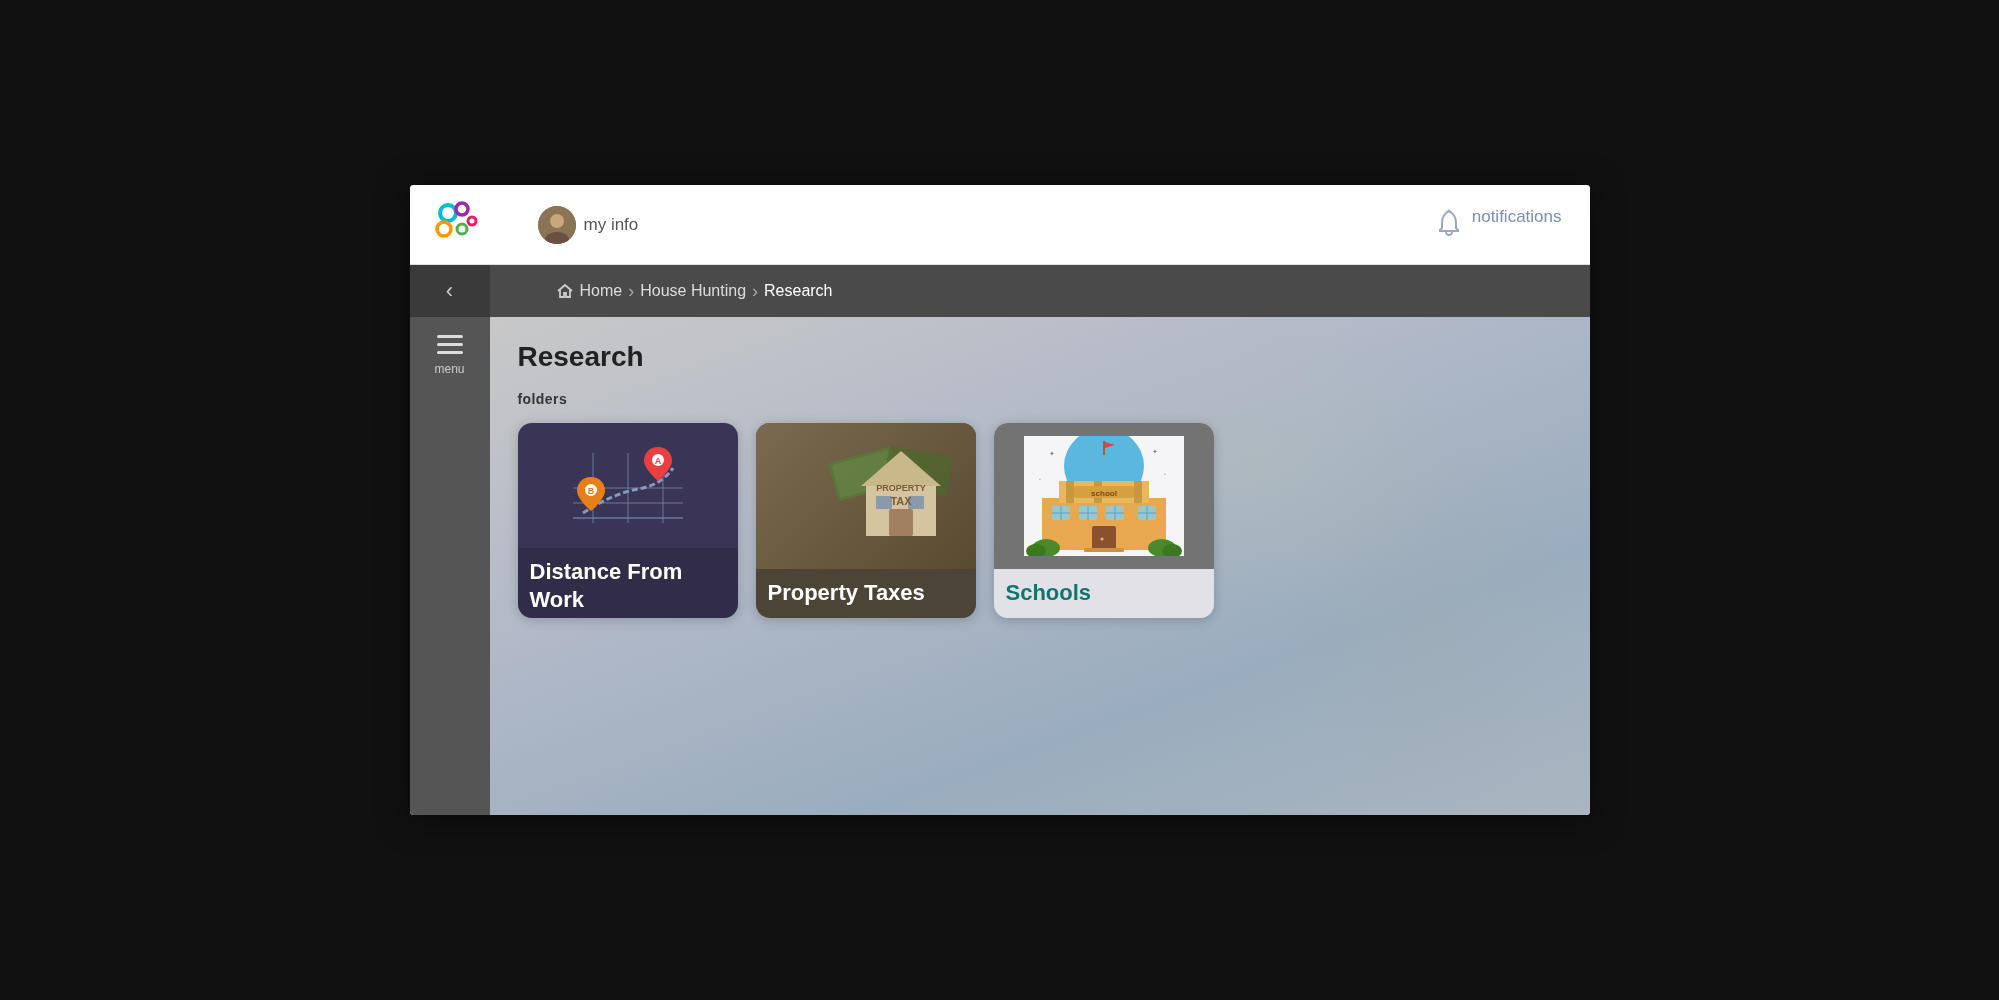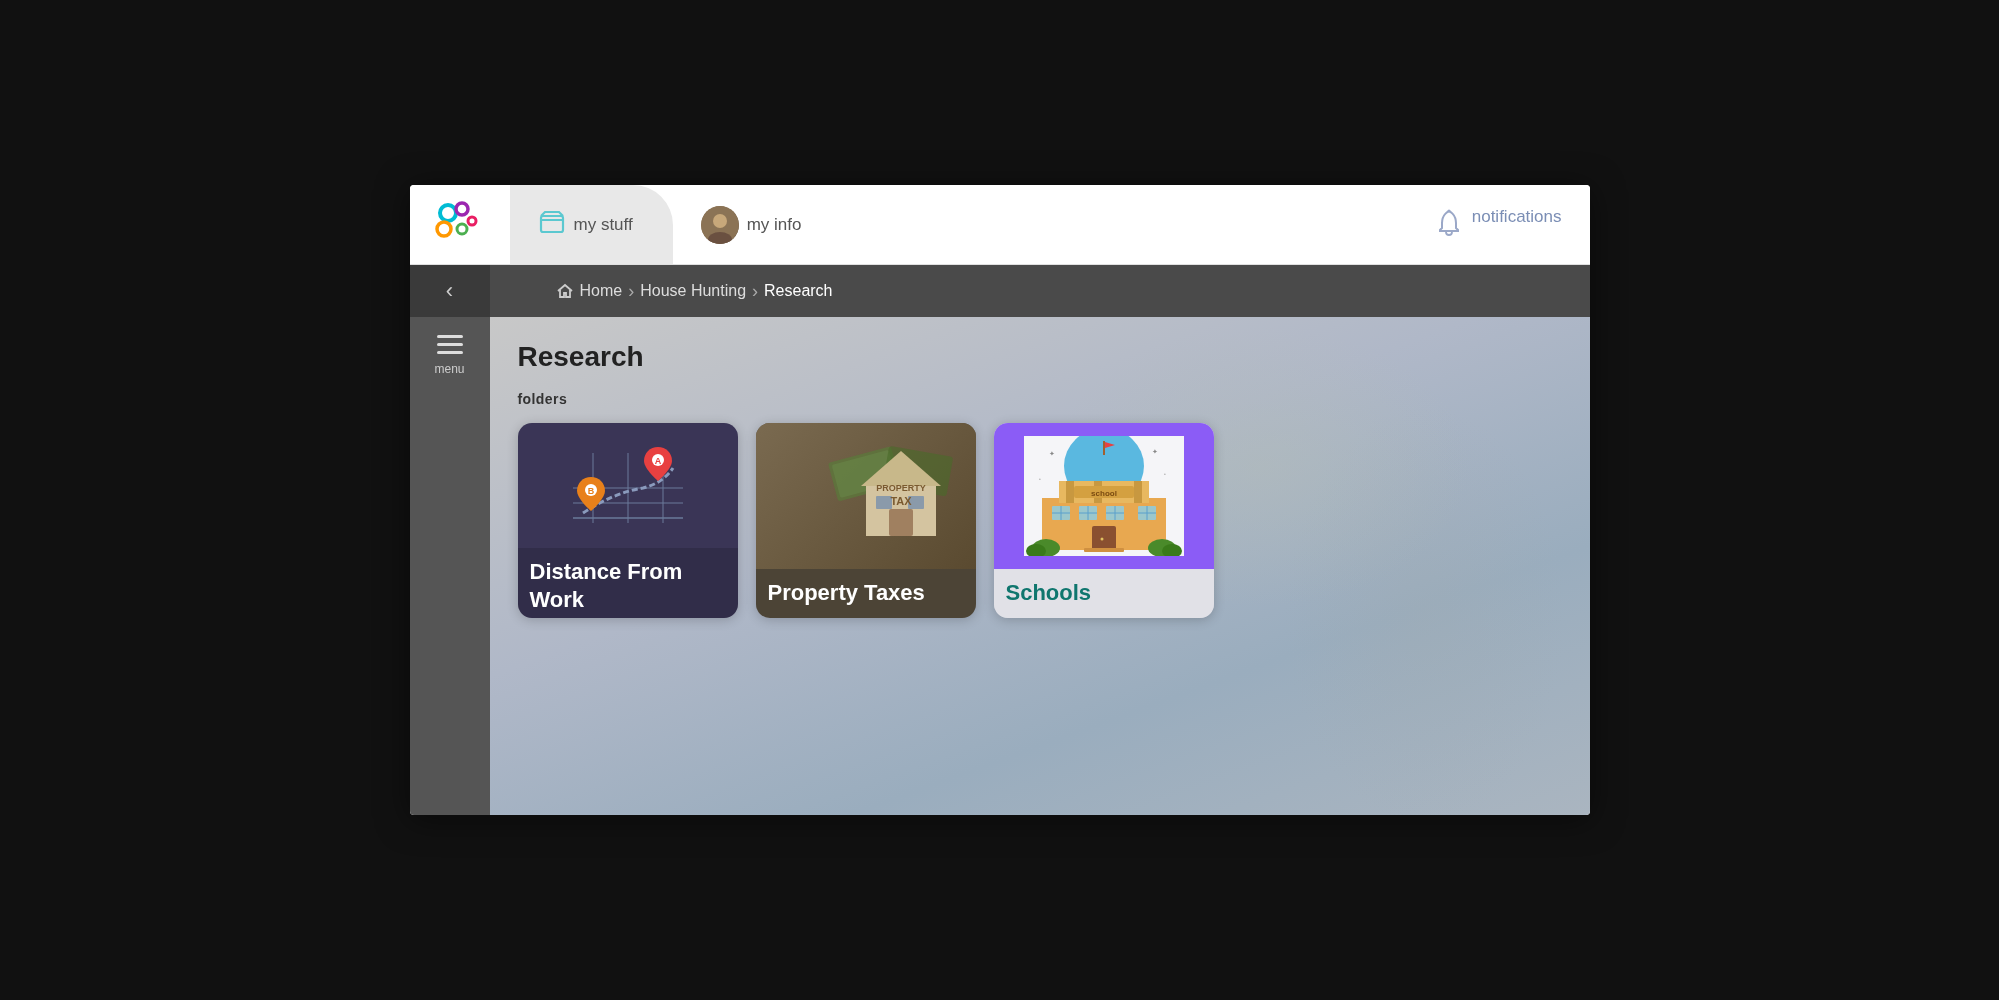--- a/index.html
+++ b/index.html
@@ -252,21 +252,21 @@
     }
     
     .card-schools {
       background: #e8e8ec;
     }
     .card-schools .card-image {
       flex: 1;
       display: flex;
       align-items: center;
       justify-content: center;
-      background: #8b5cf6;
+      background: #737373;
       position: relative;
     }
 
     .card-label {
       padding: 10px 12px 12px;
       color: #fff;
       font-size: 22px;
       font-weight: 600;
       line-height: 1.25;
       background: rgba(0,0,0,0.15);
@@ -285,30 +285,20 @@
     <div class="logo-area">
       <svg class="logo-circles" viewBox="0 0 52 52">
         <circle cx="14" cy="14" r="8" fill="none" stroke="#00bcd4" stroke-width="4"></circle>
         <circle cx="28" cy="10" r="6" fill="none" stroke="#9c27b0" stroke-width="3.5"></circle>
         <circle cx="10" cy="30" r="7" fill="none" stroke="#ff9800" stroke-width="3.5"></circle>
         <circle cx="28" cy="30" r="5" fill="none" stroke="#4caf50" stroke-width="3"></circle>
         <circle cx="38" cy="22" r="4" fill="none" stroke="#e91e63" stroke-width="3"></circle>
       </svg>
     </div>
 
-    <div class="nav-tab nav-tab-mystuff">
-      <span class="nav-icon">
-        <svg width="28" height="28" viewBox="0 0 28 28" fill="none">
-          <rect x="3" y="8" width="22" height="16" rx="2" stroke="#5bc8d0" stroke-width="2.2" fill="none"></rect>
-          <path d="M3 12h22" stroke="#5bc8d0" stroke-width="2"></path>
-          <path d="M3 8l4-4h14l4 4" stroke="#5bc8d0" stroke-width="2.2" fill="none"></path>
-        </svg>
-      </span>
-      <span>my stuff</span>
-    </div>
 
 
     <div class="nav-tab">
       <div class="avatar-circle">
         <svg viewBox="0 0 38 38" fill="none">
           <circle cx="19" cy="19" r="19" fill="#8B7355"></circle>
           <circle cx="19" cy="15" r="7" fill="#c8a87a"></circle>
           <ellipse cx="19" cy="34" rx="12" ry="8" fill="#6a5040"></ellipse>
         </svg>
       </div>

